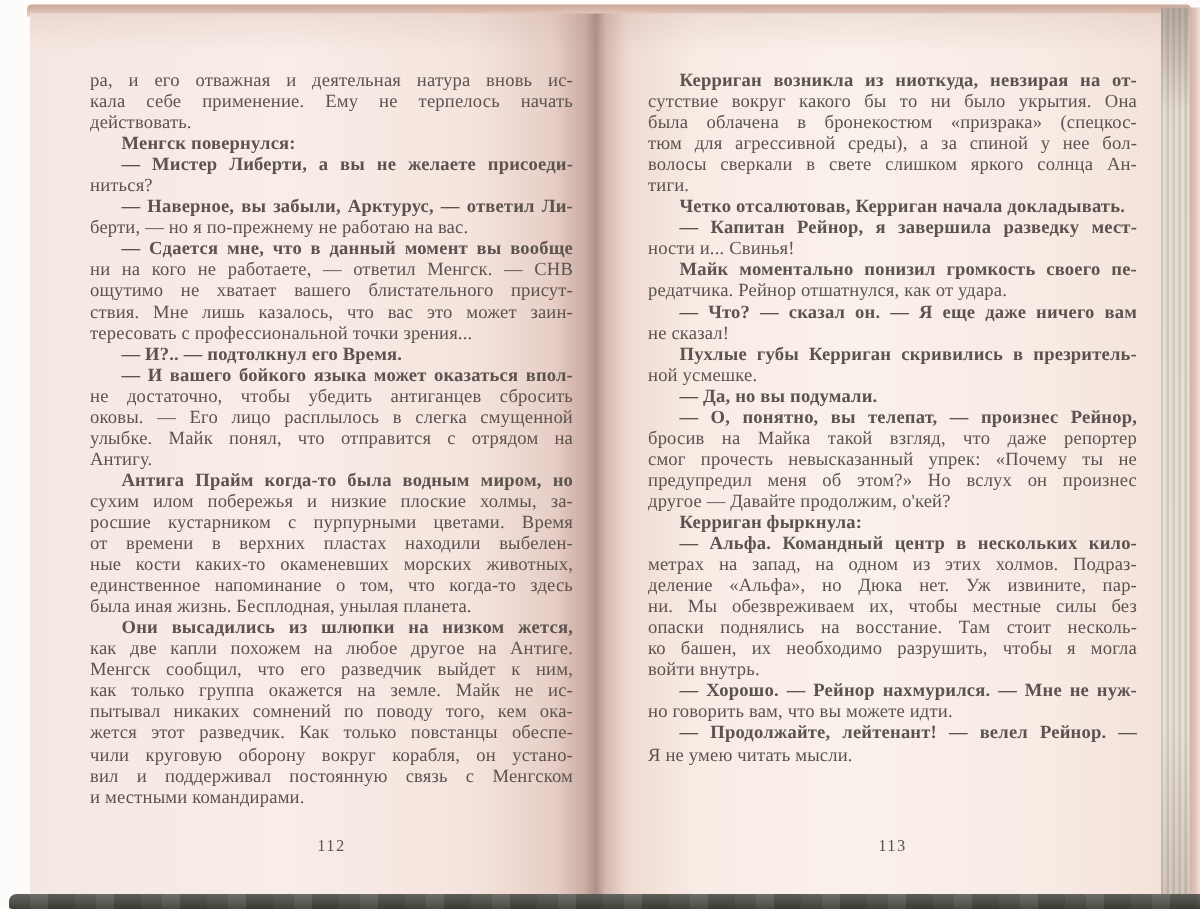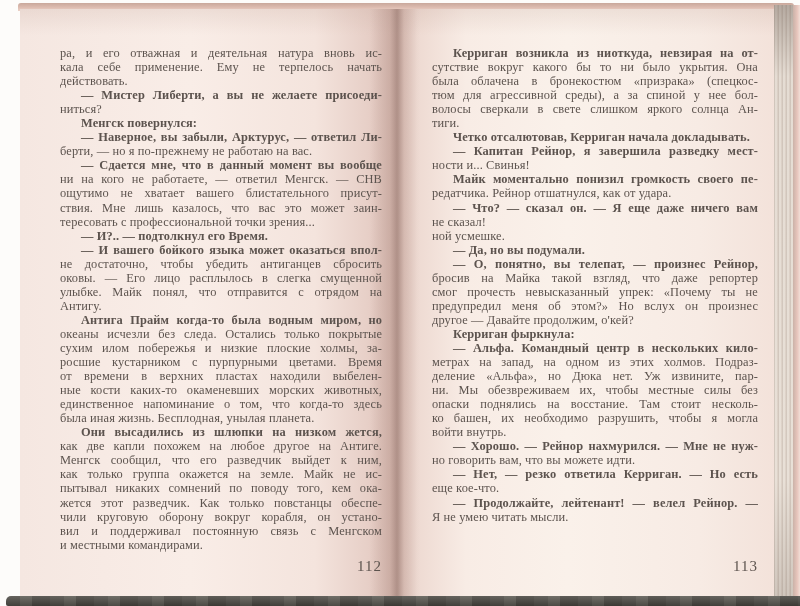--- a/index.html
+++ b/index.html
@@ -73,22 +73,22 @@
   }
   #left-text  { left:60px;  width:322px; }
   #right-text { left:432px; width:326px; }
   .para { margin:0; }
   .line { text-align:justify; text-align-last:justify; }
   .line.para-end { text-align-last:left; }
   .line.indent { text-indent:21px;font-weight:bold; }
 
   .pagenum {
     position:absolute; top:558px;
-    font-size:15px; color:var(--ink,#5c534e);
-    text-align:right; filter:blur(0.25px); letter-spacing:1px;
+    font-size:11px; color:var(--ink,#5c534e);
+    text-align:center; filter:blur(0.25px); letter-spacing:1px;
   }
   #pagenum-left  { left:60px;  width:322px; }
   #pagenum-right { left:432px; width:326px; }
 </style>
 </head>
 <body>
 
 <div class="photo">
   <div class="book-top"></div>
 
@@ -101,25 +101,25 @@
   <div class="cover-edge"></div>
   <div class="bottom-edge"></div>
 
   <div class="text-block" id="left-text">
       <div class="para">
         <div class="line">ра, и его отважная и деятельная натура вновь ис-</div>
         <div class="line">кала себе применение. Ему не терпелось начать</div>
         <div class="line para-end">действовать.</div>
       </div>
       <div class="para">
+        <div class="line indent para-end">Менгск повернулся:</div>
+      </div>
+      <div class="para">
         <div class="line indent">— Мистер Либерти, а вы не желаете присоеди-</div>
         <div class="line para-end">ниться?</div>
-      </div>
-      <div class="para">
-        <div class="line indent para-end">Менгск повернулся:</div>
       </div>
       <div class="para">
         <div class="line indent">— Наверное, вы забыли, Арктурус, — ответил Ли-</div>
         <div class="line para-end">берти, — но я по-прежнему не работаю на вас.</div>
       </div>
       <div class="para">
         <div class="line indent">— Сдается мне, что в данный момент вы вообще</div>
         <div class="line">ни на кого не работаете, — ответил Менгск. — СНВ</div>
         <div class="line">ощутимо не хватает вашего блистательного присут-</div>
         <div class="line">ствия. Мне лишь казалось, что вас это может заин-</div>
@@ -130,21 +130,20 @@
       </div>
       <div class="para">
         <div class="line indent">— И вашего бойкого языка может оказаться впол-</div>
         <div class="line">не достаточно, чтобы убедить антиганцев сбросить</div>
         <div class="line">оковы. — Его лицо расплылось в слегка смущенной</div>
         <div class="line">улыбке. Майк понял, что отправится с отрядом на</div>
         <div class="line para-end">Антигу.</div>
       </div>
       <div class="para">
         <div class="line indent">Антига Прайм когда-то была водным миром, но</div>
-        <div class="line">океаны исчезли без следа. Остались только покрытые</div>
         <div class="line">сухим илом побережья и низкие плоские холмы, за-</div>
         <div class="line">росшие кустарником с пурпурными цветами. Время</div>
         <div class="line">от времени в верхних пластах находили выбелен-</div>
         <div class="line">ные кости каких-то окаменевших морских животных,</div>
         <div class="line">единственное напоминание о том, что когда-то здесь</div>
         <div class="line para-end">была иная жизнь. Бесплодная, унылая планета.</div>
       </div>
       <div class="para">
         <div class="line indent">Они высадились из шлюпки на низком жется,</div>
         <div class="line">как две капли похожем на любое другое на Антиге.</div>
@@ -175,20 +174,21 @@
       </div>
       <div class="para">
         <div class="line indent">Майк моментально понизил громкость своего пе-</div>
         <div class="line para-end">редатчика. Рейнор отшатнулся, как от удара.</div>
       </div>
       <div class="para">
         <div class="line indent">— Что? — сказал он. — Я еще даже ничего вам</div>
         <div class="line para-end">не сказал!</div>
       </div>
       <div class="para">
+        <div class="line indent">Пухлые губы Керриган скривились в презритель-</div>
         <div class="line para-end">ной усмешке.</div>
       </div>
       <div class="para">
         <div class="line indent para-end">— Да, но вы подумали.</div>
       </div>
       <div class="para">
         <div class="line indent">— О, понятно, вы телепат, — произнес Рейнор,</div>
         <div class="line">бросив на Майка такой взгляд, что даже репортер</div>
         <div class="line">смог прочесть невысказанный упрек: «Почему ты не</div>
         <div class="line">предупредил меня об этом?» Но вслух он произнес</div>
@@ -204,24 +204,20 @@
         <div class="line">ни. Мы обезвреживаем их, чтобы местные силы без</div>
         <div class="line">опаски поднялись на восстание. Там стоит несколь-</div>
         <div class="line">ко башен, их необходимо разрушить, чтобы я могла</div>
         <div class="line para-end">войти внутрь.</div>
       </div>
       <div class="para">
         <div class="line indent">— Хорошо. — Рейнор нахмурился. — Мне не нуж-</div>
         <div class="line para-end">но говорить вам, что вы можете идти.</div>
       </div>
       <div class="para">
-        <div class="line indent">— Нет, — резко ответила Керриган. — Но есть</div>
-        <div class="line para-end">еще кое-что.</div>
-      </div>
-      <div class="para">
         <div class="line indent">— Продолжайте, лейтенант! — велел Рейнор. —</div>
         <div class="line para-end">Я не умею читать мысли.</div>
       </div>
     </div>
 
   <div class="pagenum" id="pagenum-left">112</div>
   <div class="pagenum" id="pagenum-right">113</div>
 </div>
 
 </body></html>

